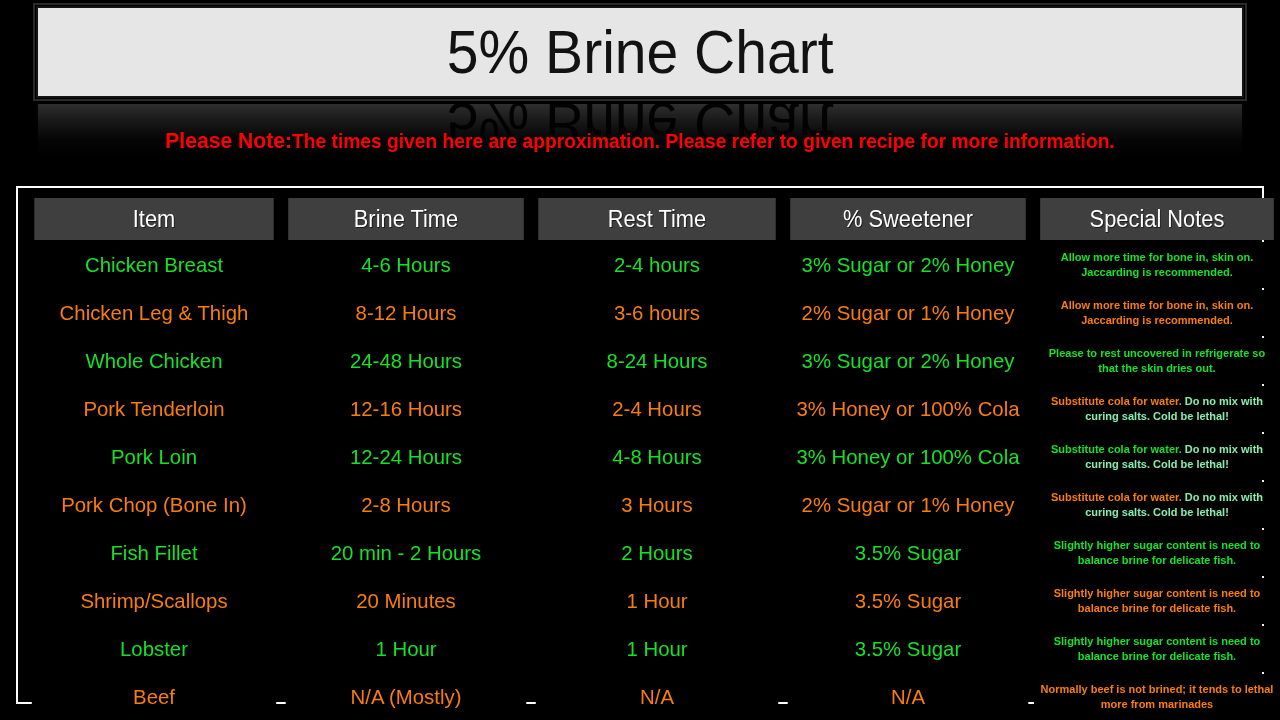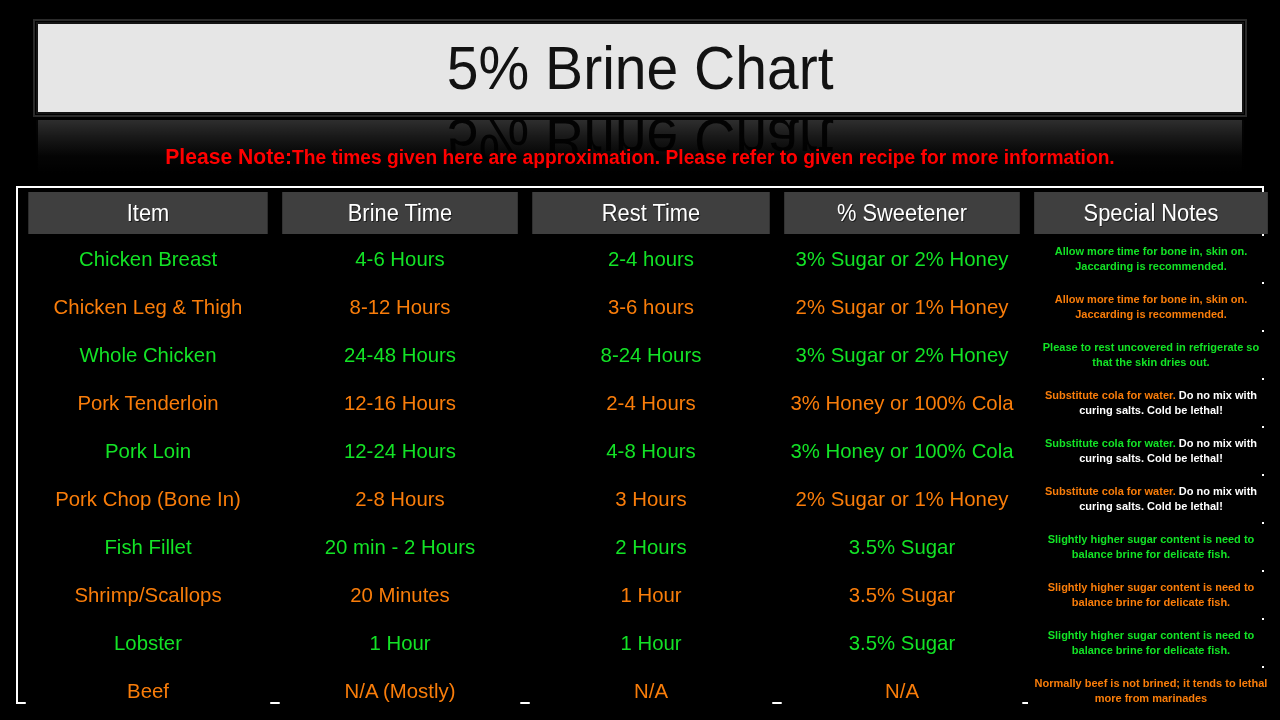--- a/index.html
+++ b/index.html
@@ -13,21 +13,21 @@
     height: 720px;
     overflow: hidden;
     font-family: "Liberation Sans", sans-serif;
     position: relative;
   }
 
   
   .title-wrap {
     position: absolute;
     left: 0;
-    top: 16px;
+    top: 0;
     width: 1092px;
     height: 178px;
   }
   .title-box {
     position: absolute;
     left: 36px;
     top: 6px;
     width: 1208px;
     height: 92px;
     background: #e6e6e6;
@@ -119,21 +119,21 @@
   
   .table-wrap {
     position: absolute;
     left: 16px;
     top: 186px;
     width: 1248px;
     height: 518px;
     border: 2px solid #ffffff;
     box-sizing: border-box;
     background: #000000;
-    padding: 2px;
+    padding: 8px;
   }
   table.brine {
     width: 100%;
     height: 100%;
     border-collapse: separate;
     border-spacing: 2px;
     table-layout: fixed;
   }
   table.brine th,
   table.brine td {
@@ -168,21 +168,21 @@
   tr.row-orange td.cell-main { color: #f97d0a; }
 
   td.cell-notes {
     font-size: 11px;
     font-weight: bold;
     line-height: 15px;
     padding: 2px 4px;
   }
   tr.row-green td.cell-notes { color: #13e326; }
   tr.row-orange td.cell-notes { color: #f97d0a; }
-  .note-warn { color: #ffffff; }
+  .note-warn { color: #86efac; }
 
   table.brine tbody tr { height: 46px; }
 </style>
 </head>
 <body>
 
 <div class="title-wrap">
 
   <div class="title-box">
     <span class="title-text">5% Brine Chart</span>

